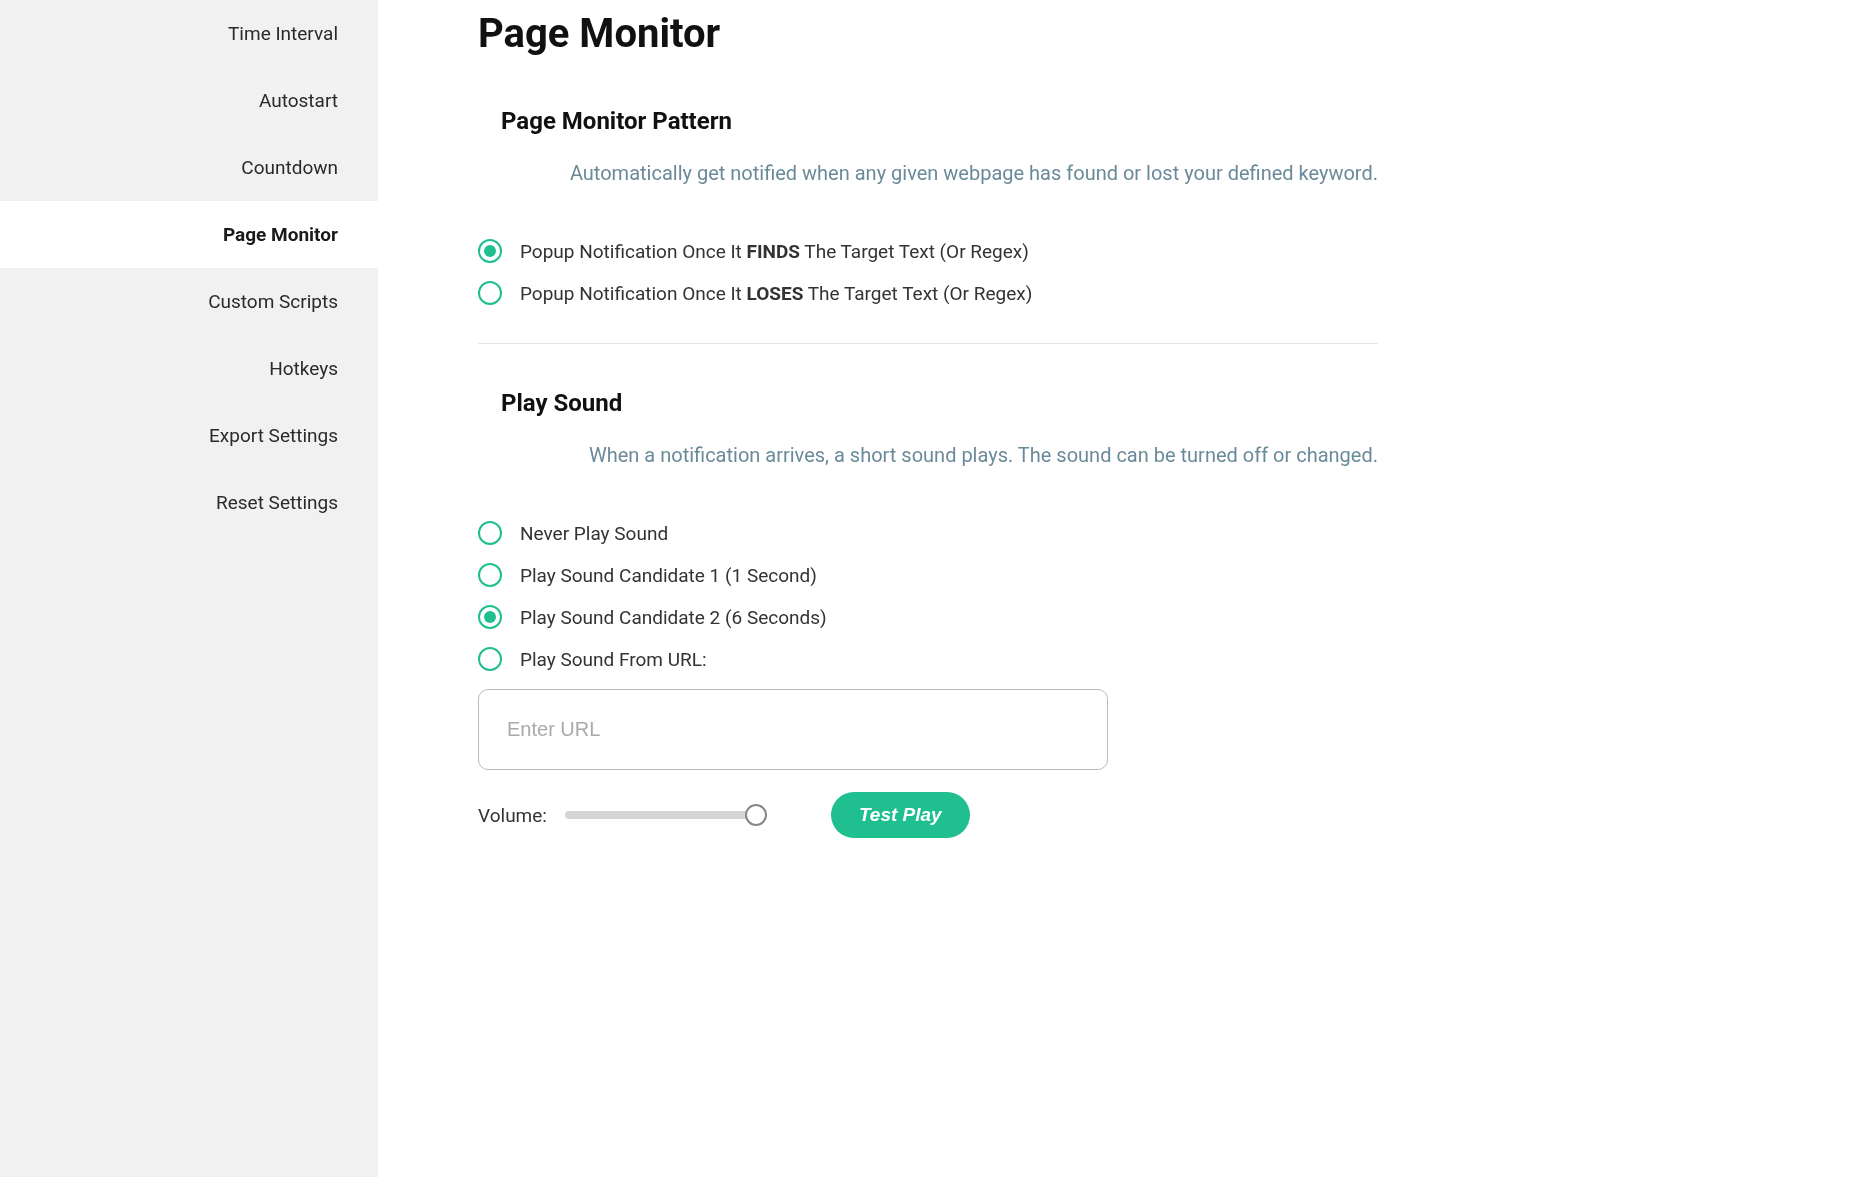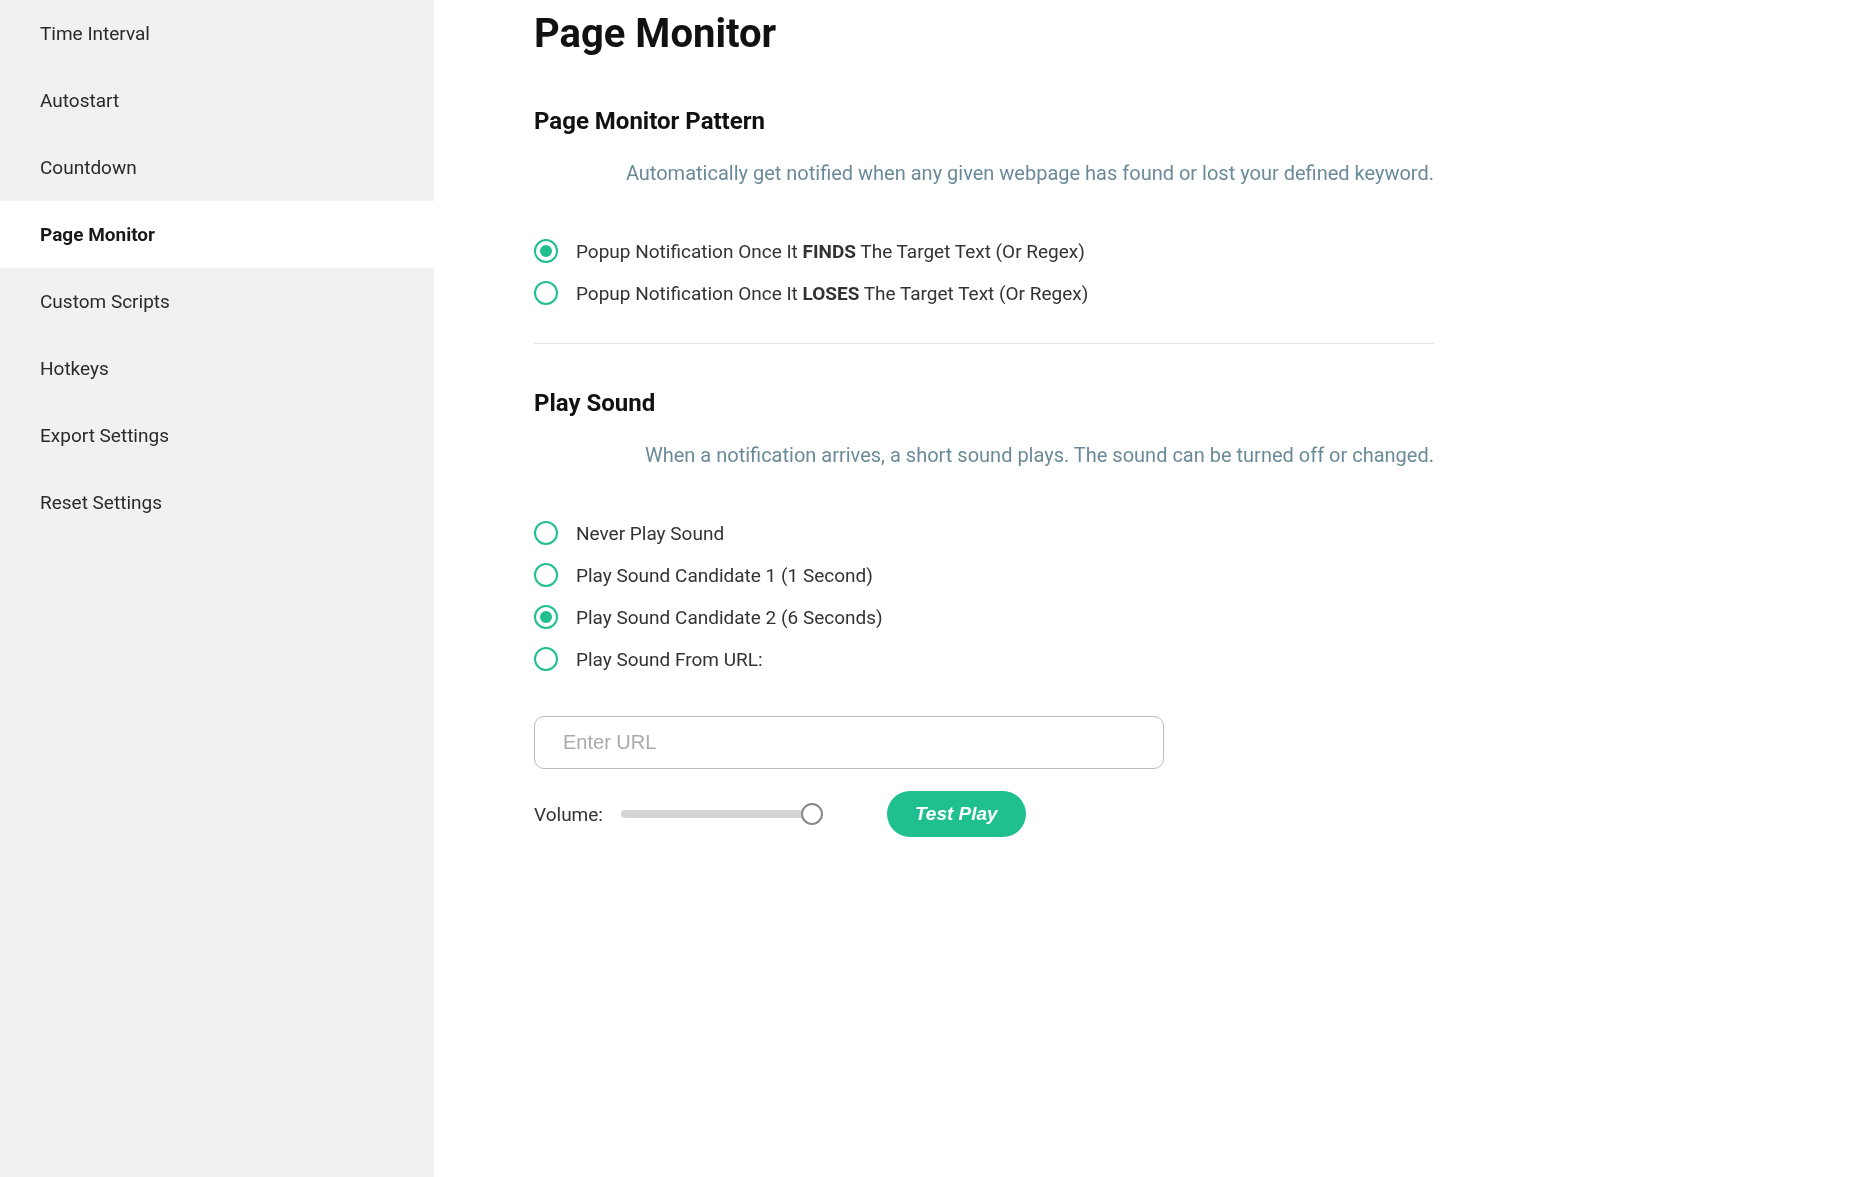--- a/index.html
+++ b/index.html
@@ -8,23 +8,24 @@
       box-sizing: border-box;
     }
     body {
       font-family: -apple-system, BlinkMacSystemFont, "Segoe UI", Roboto, "Helvetica Neue", Arial, sans-serif;
       background: #ffffff;
       color: #1a1a1a;
       display: flex;
       min-height: 100vh;
     }
     .sidebar {
-      width: 434px;
+      width: 378px;
       background: #f1f1f1;
       flex-shrink: 0;
+      text-align: right;
     }
     .sidebar-item {
       padding: 22px 40px;
       font-size: 19px;
       color: #2a2a2a;
       cursor: pointer;
     }
     .sidebar-item.active {
       background: #ffffff;
       font-weight: 700;
@@ -39,20 +40,21 @@
       font-size: 40px;
       font-weight: 700;
       color: #111;
       margin-bottom: 50px;
     }
     .section-title {
       font-size: 24px;
       font-weight: 700;
       color: #111;
       margin-bottom: 22px;
+      margin-left: 23px;
     }
     .section-desc {
       font-size: 20px;
       color: #6b8a99;
       line-height: 1.6;
       margin-bottom: 50px;
       text-align: right;
     }
     .radio-row {
       display: flex;
@@ -86,26 +88,26 @@
       font-weight: 700;
     }
     hr.divider {
       border: none;
       border-top: 1px solid #e5e5e5;
       margin: 38px 0 45px 0;
     }
     .url-input {
       width: 100%;
       max-width: 630px;
-      padding: 14px 28px;
+      padding: 28px 28px;
       font-size: 20px;
       border: 1px solid #bbb;
       border-radius: 10px;
       color: #14532d;
-      margin-top: 27px;
+      margin-top: 0;
       margin-bottom: 22px;
     }
     .url-input::placeholder {
       color: #aaa;
     }
     .volume-row {
       display: flex;
       align-items: center;
       gap: 18px;
     }

